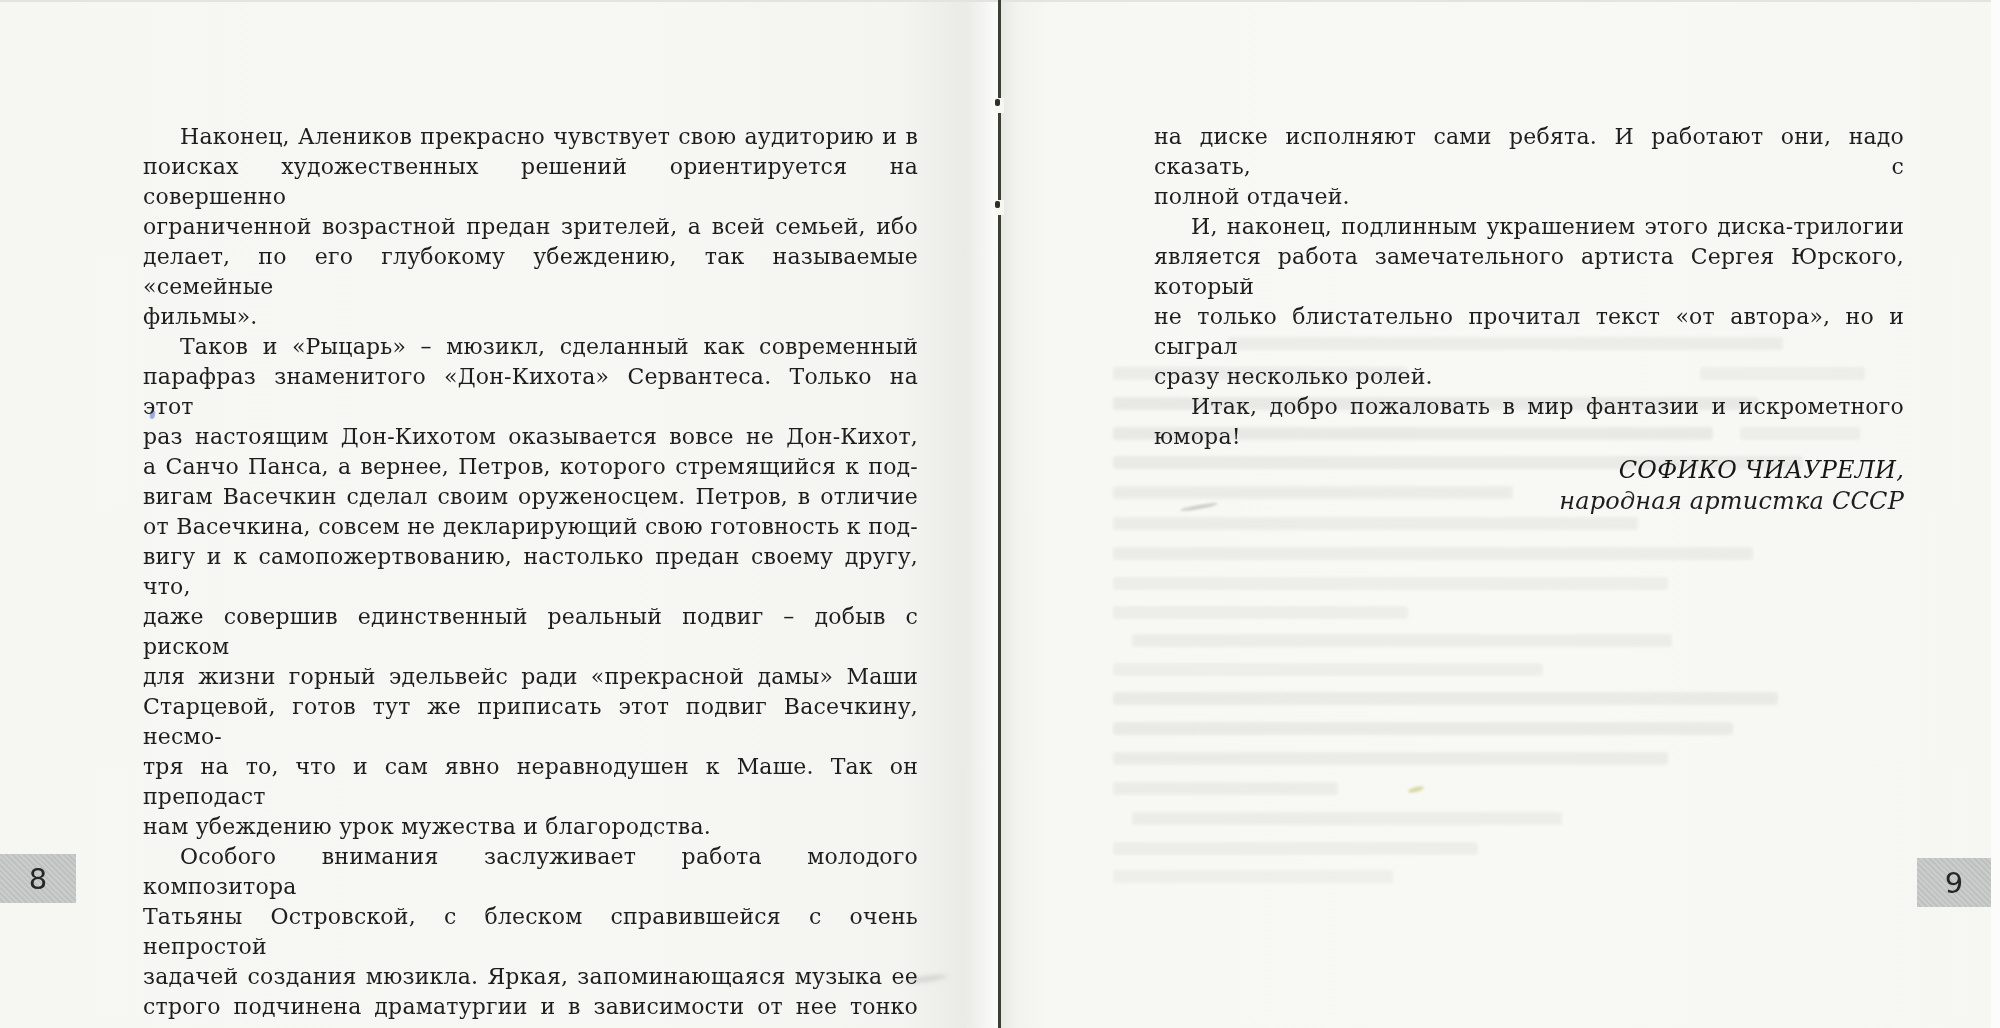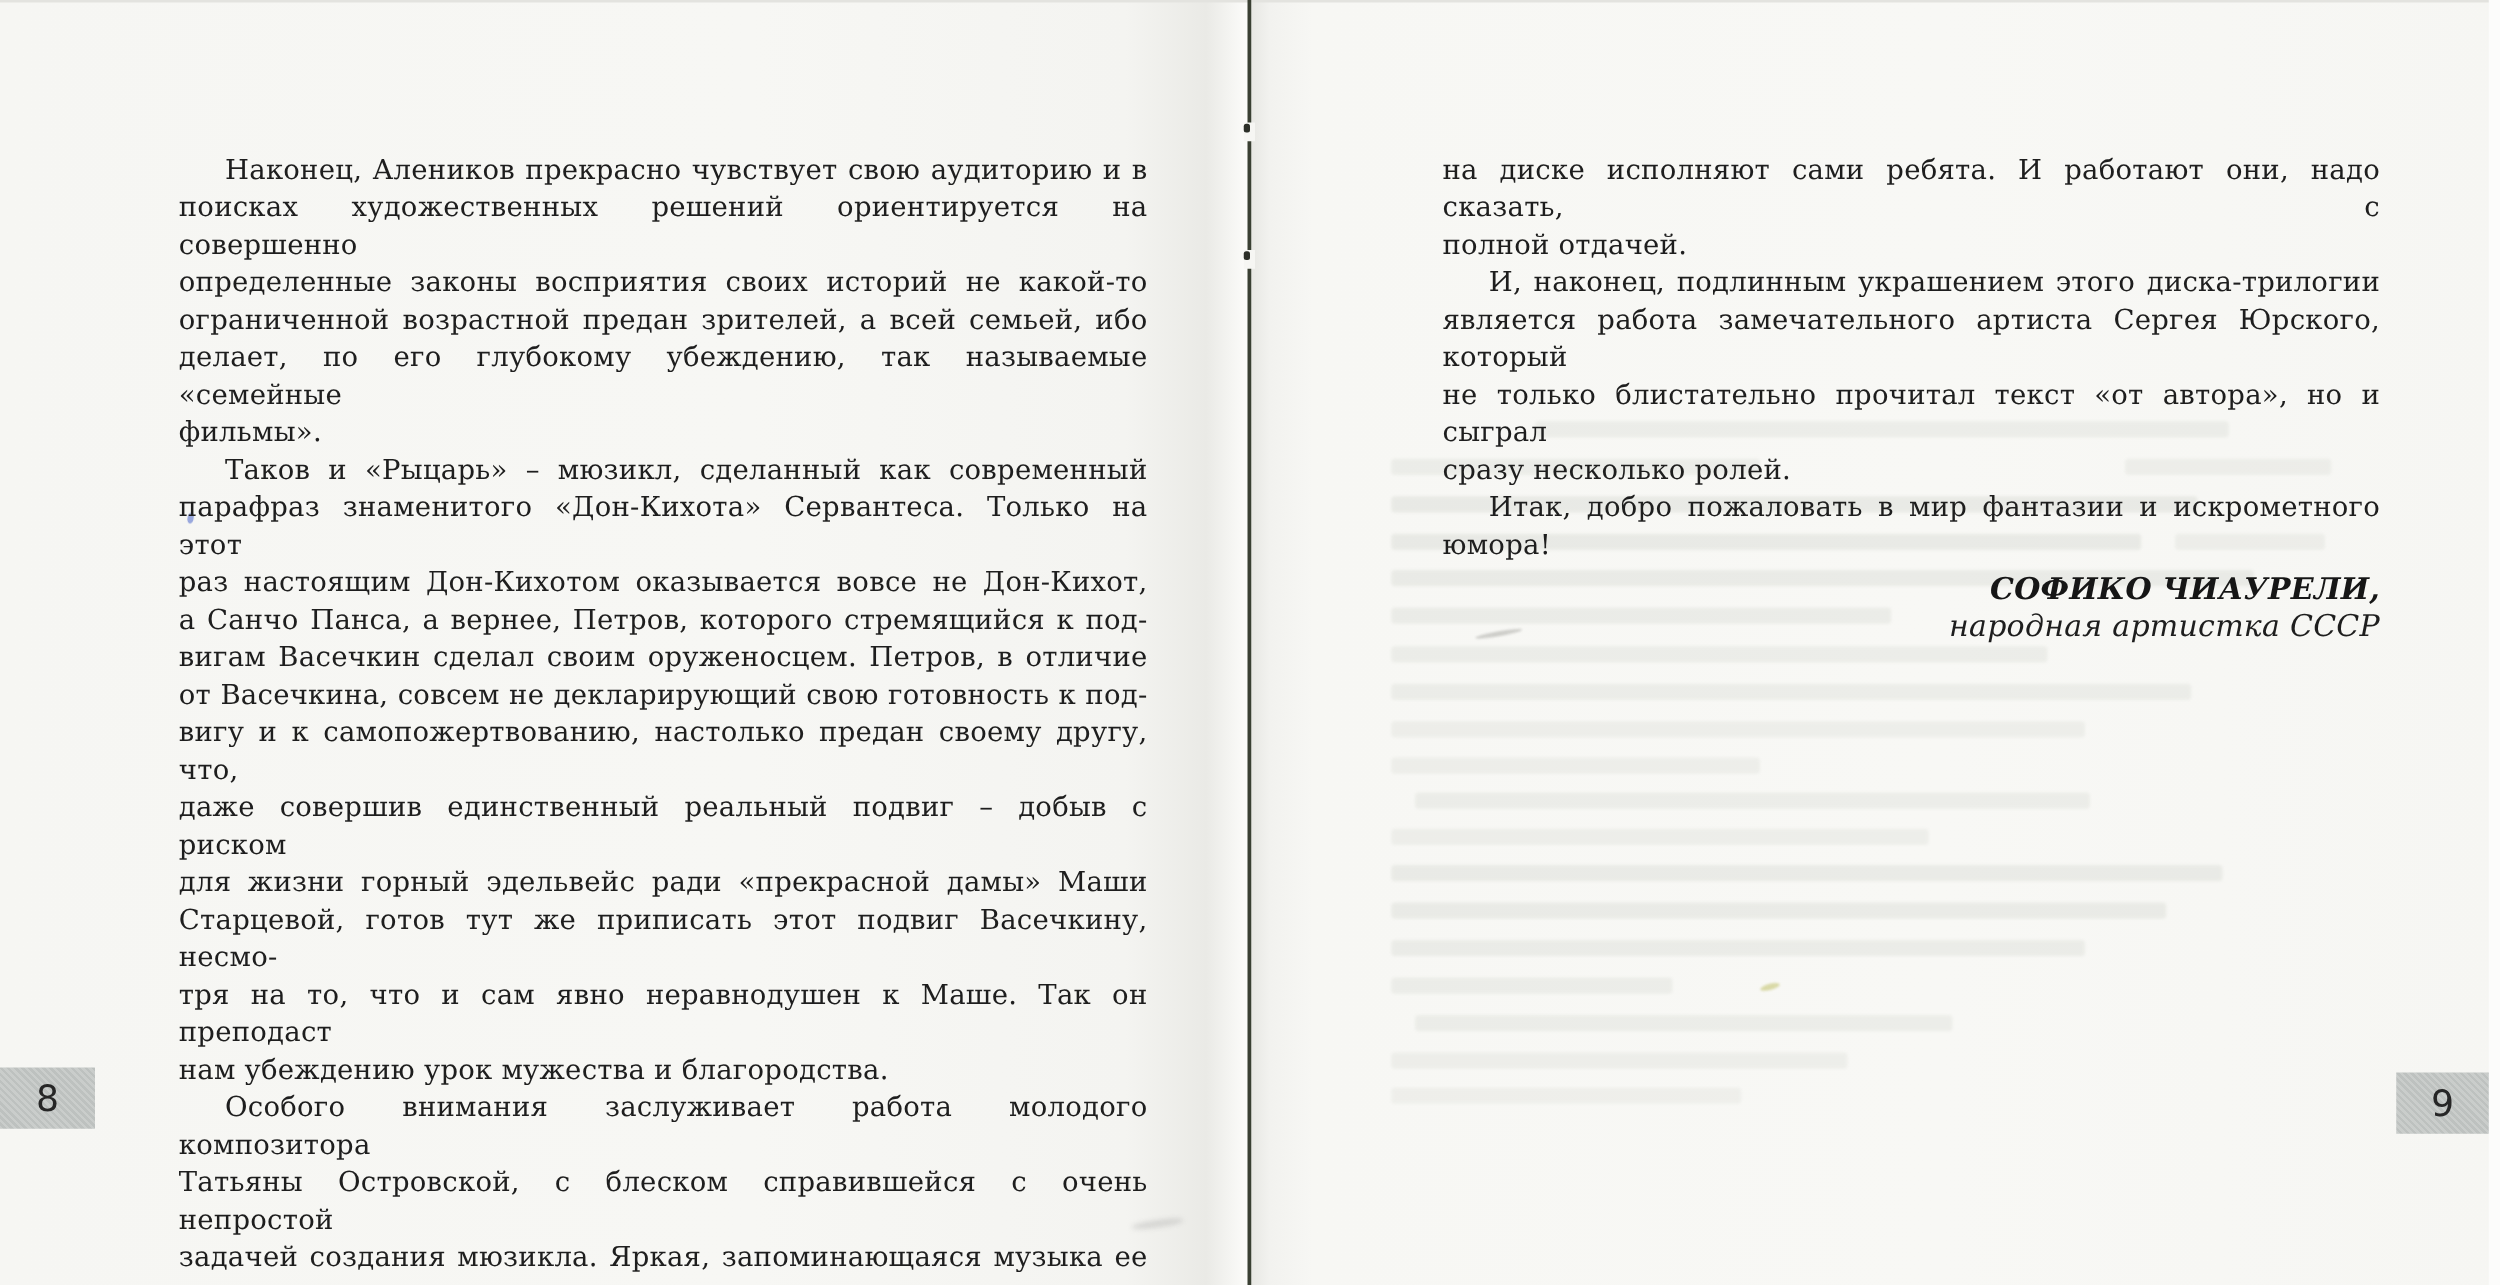--- a/index.html
+++ b/index.html
@@ -39,21 +39,21 @@
   .line{
     text-align:justify;
     text-align-last:justify;
     -moz-text-align-last:justify;
   }
   .line.last{text-align-last:left;-moz-text-align-last:left;}
   .line.indent{text-indent:37px;}
 
   
   .sig{margin-top:3px;text-align:right;}
-  .sig-name{font-weight:bold;font-style:italic;font-size:24px;line-height:31px;color:#161616;}
+  .sig-name{font-weight:normal;font-style:italic;font-size:24px;line-height:31px;color:#161616;}
   .sig-title{font-style:italic;font-size:24px;line-height:31px;color:#1e1e1e;}
 
   
   .ghost{
     position:absolute;height:13px;border-radius:3px;
     background:#8d9585;filter:blur(1.4px);z-index:1;
   }
 
   
   .badge{
@@ -100,21 +100,20 @@
       <div class="ghost" style="left: 1113px; top: 752px; width: 555px; opacity: 0.11;"></div>
       <div class="ghost" style="left: 1113px; top: 782px; width: 225px; opacity: 0.1;"></div>
       <div class="ghost" style="left: 1132px; top: 812px; width: 430px; opacity: 0.1;"></div>
       <div class="ghost" style="left: 1113px; top: 842px; width: 365px; opacity: 0.09;"></div>
       <div class="ghost" style="left: 1113px; top: 870px; width: 280px; opacity: 0.08;"></div>
     </div>
 
   <div class="textcol textcol-left" id="left-lines">
       <div class="line indent">Наконец, Алеников прекрасно чувствует свою аудиторию и в</div>
       <div class="line">поисках художественных решений ориентируется на совершенно</div>
-      <div class="line">определенные законы восприятия своих историй не какой-то</div>
       <div class="line">ограниченной возрастной предан зрителей, а всей семьей, ибо</div>
       <div class="line">делает, по его глубокому убеждению, так называемые «семейные</div>
       <div class="line last">фильмы».</div>
       <div class="line indent">Таков и «Рыцарь» – мюзикл, сделанный как современный</div>
       <div class="line">парафраз знаменитого «Дон-Кихота» Сервантеса. Только на этот</div>
       <div class="line">раз настоящим Дон-Кихотом оказывается вовсе не Дон-Кихот,</div>
       <div class="line">а Санчо Панса, а вернее, Петров, которого стремящийся к под-</div>
       <div class="line">вигам Васечкин сделал своим оруженосцем. Петров, в отличие</div>
       <div class="line">от Васечкина, совсем не декларирующий свою готовность к под-</div>
       <div class="line">вигу и к самопожертвованию, настолько предан своему другу, что,</div>

